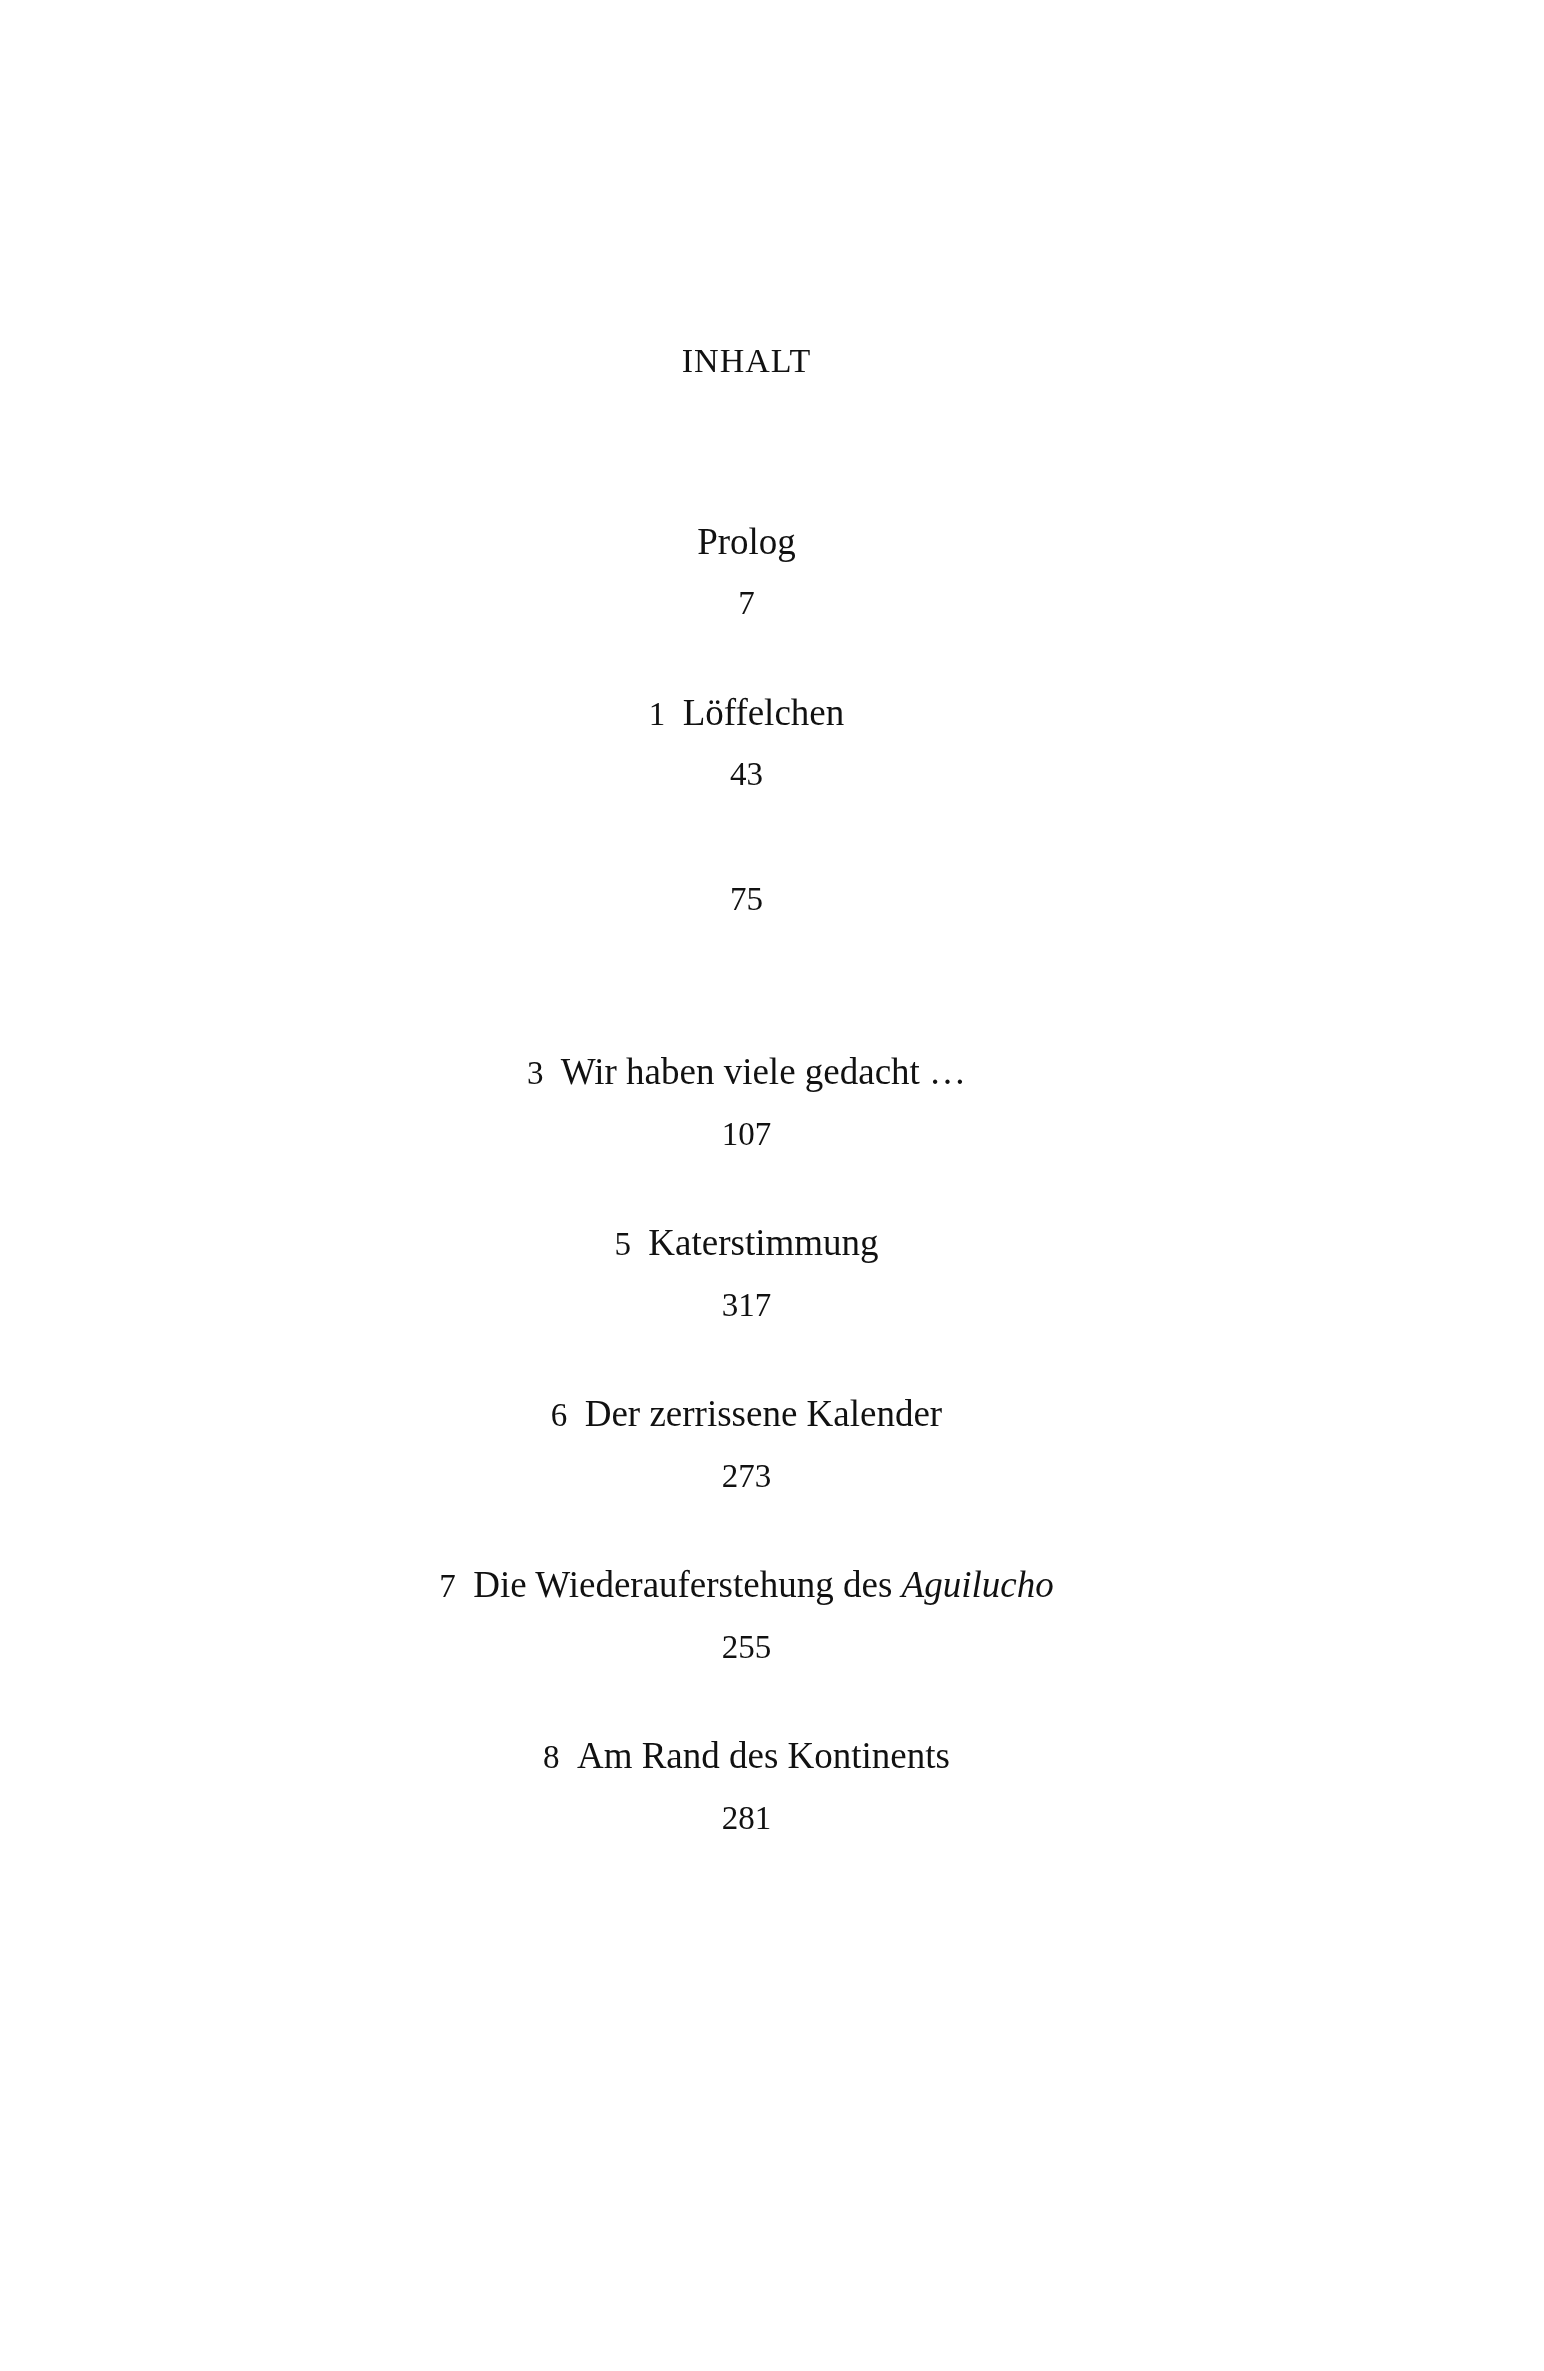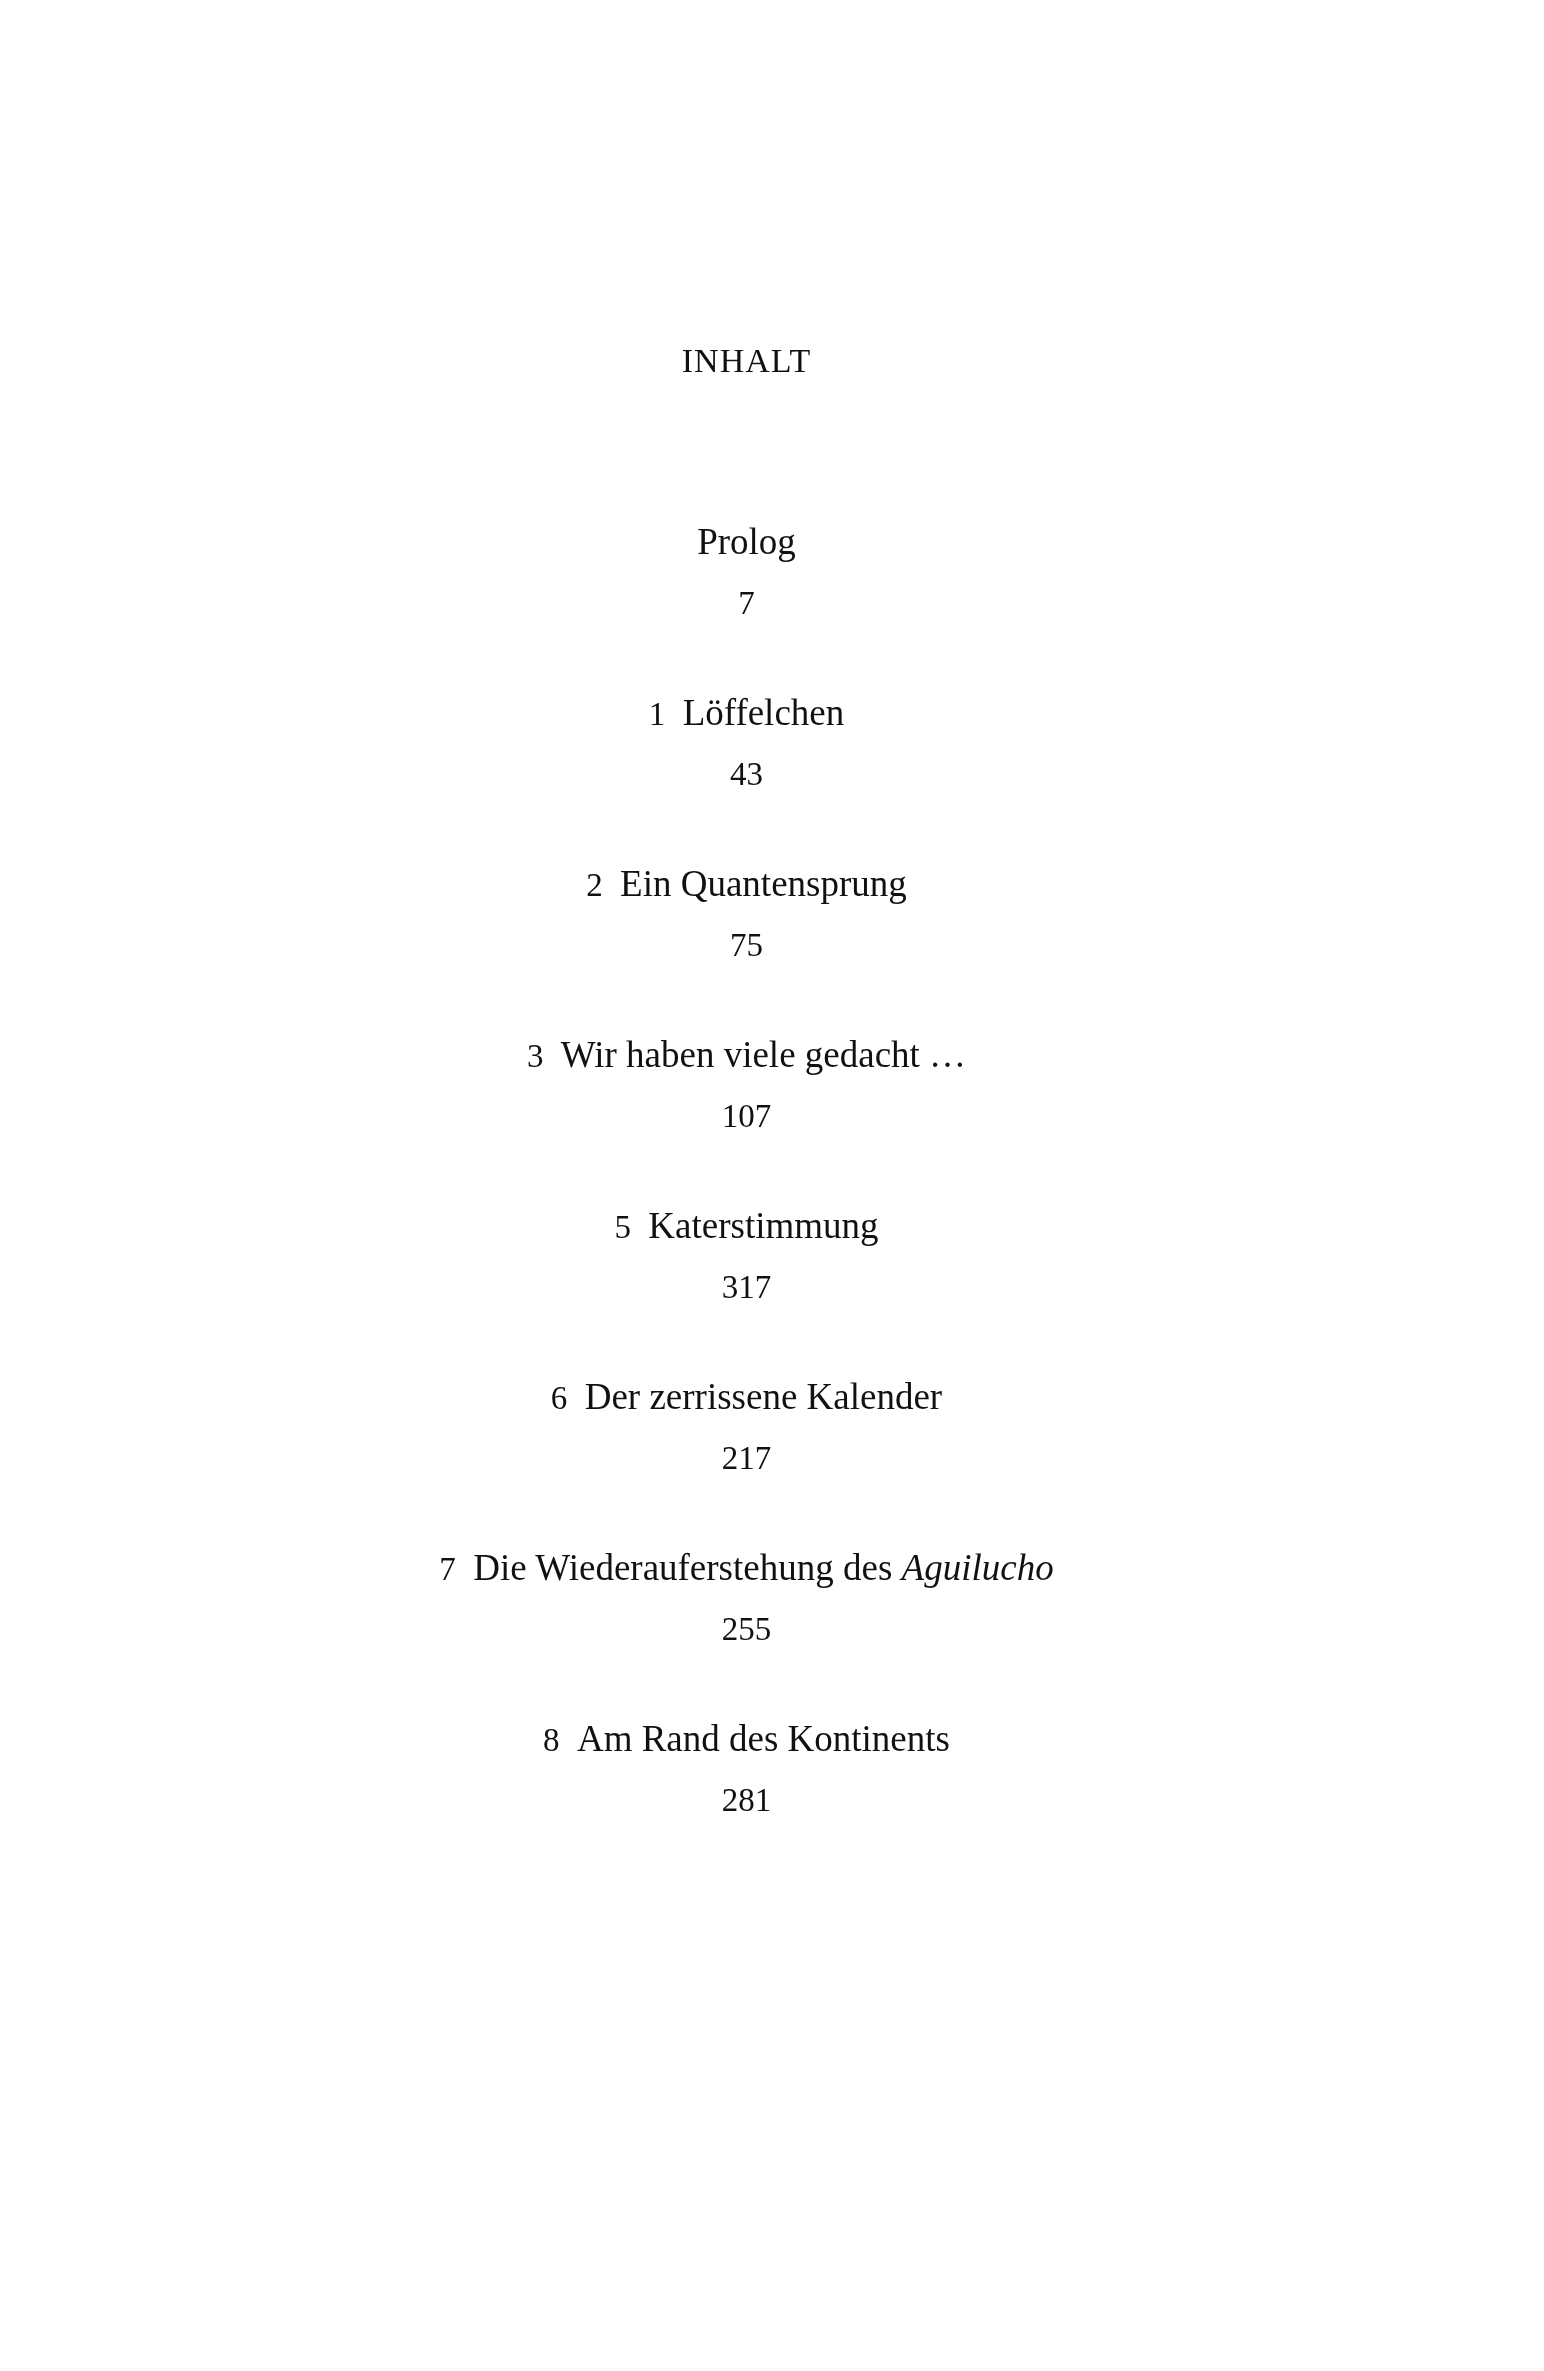--- a/index.html
+++ b/index.html
@@ -81,23 +81,20 @@
     </li>
 
     <li class="toc-entry">
       <div class="entry-line">
         <span class="chapter-num">1</span><span class="chapter-title">Löffelchen</span>
       </div>
       <span class="page-num">43</span>
     </li>
 
     <li class="toc-entry">
-      <div class="entry-line">
-        <span class="chapter-num">2</span><span class="chapter-title">Ein Quantensprung</span>
-      </div>
       <span class="page-num">75</span>
     </li>
 
     <li class="toc-entry">
       <div class="entry-line">
         <span class="chapter-num">3</span><span class="chapter-title">Wir haben viele gedacht …</span>
       </div>
       <span class="page-num">107</span>
     </li>
 
@@ -106,21 +103,21 @@
       <div class="entry-line">
         <span class="chapter-num">5</span><span class="chapter-title">Katerstimmung</span>
       </div>
       <span class="page-num">317</span>
     </li>
 
     <li class="toc-entry">
       <div class="entry-line">
         <span class="chapter-num">6</span><span class="chapter-title">Der zerrissene Kalender</span>
       </div>
-      <span class="page-num">217</span>
+      <span class="page-num">273</span>
     </li>
 
     <li class="toc-entry">
       <div class="entry-line">
         <span class="chapter-num">7</span><span class="chapter-title"><span>Die Wiederauferstehung des </span><em>Aguilucho</em></span>
       </div>
       <span class="page-num">255</span>
     </li>
 
     <li class="toc-entry">

